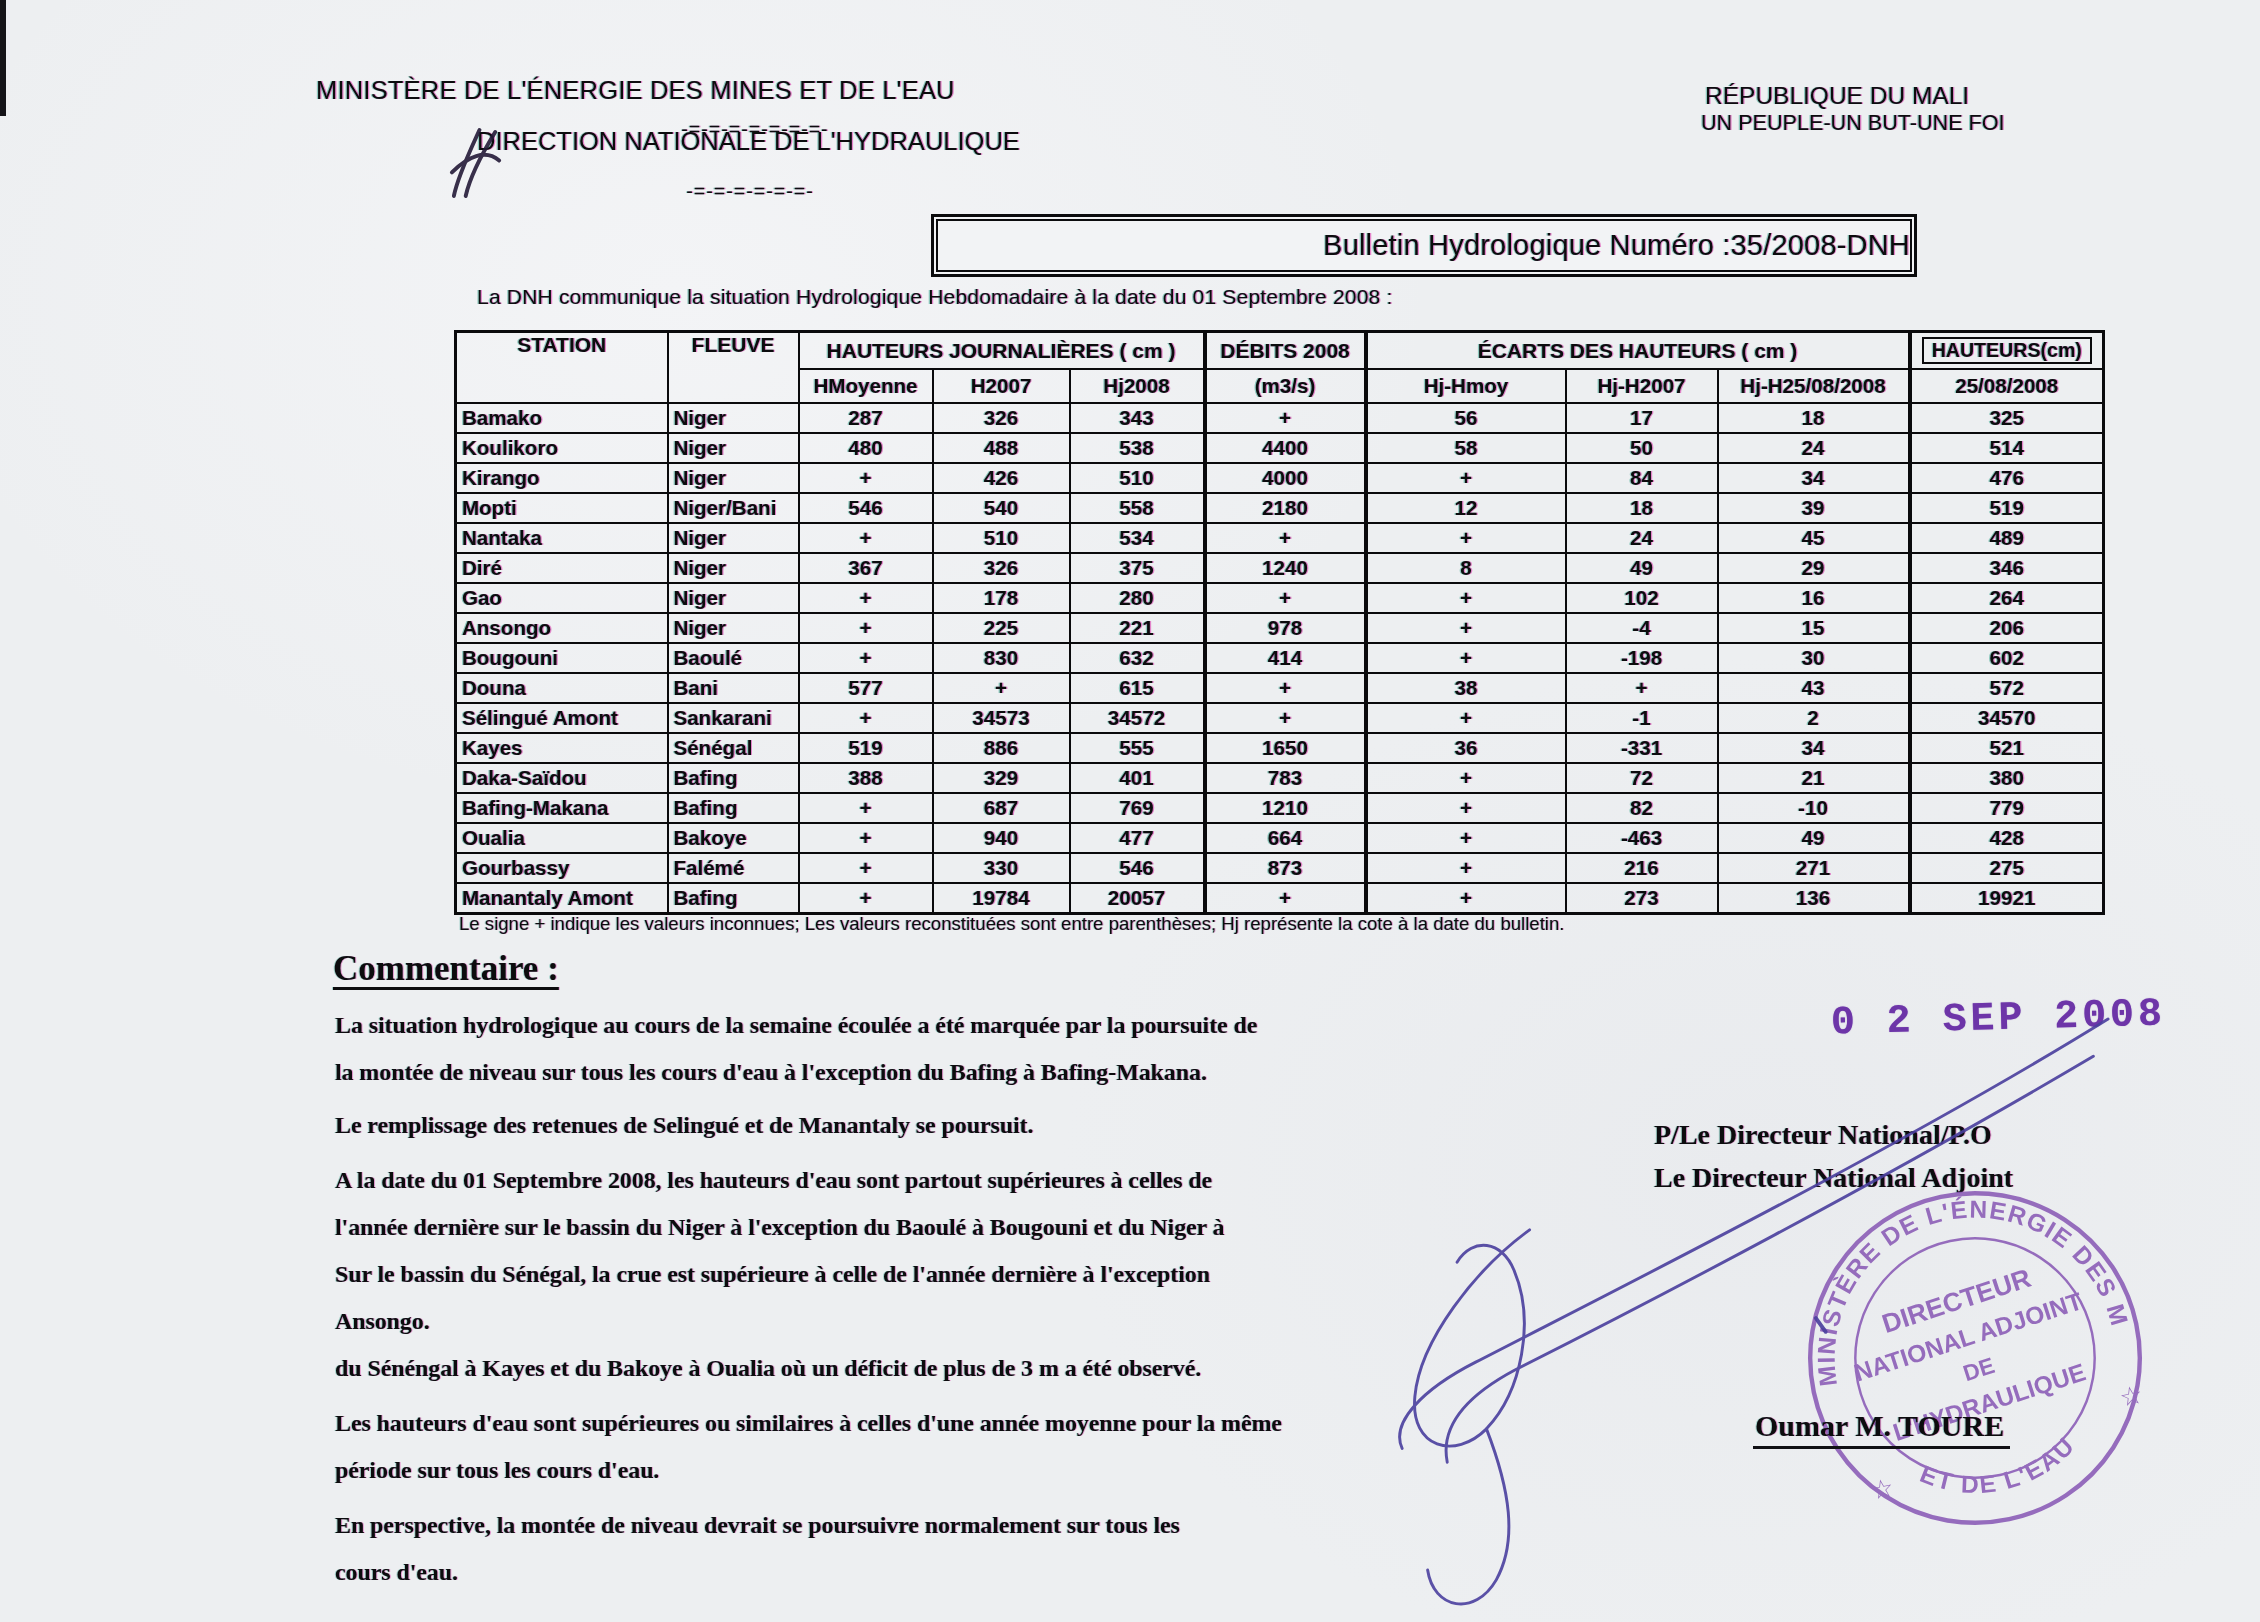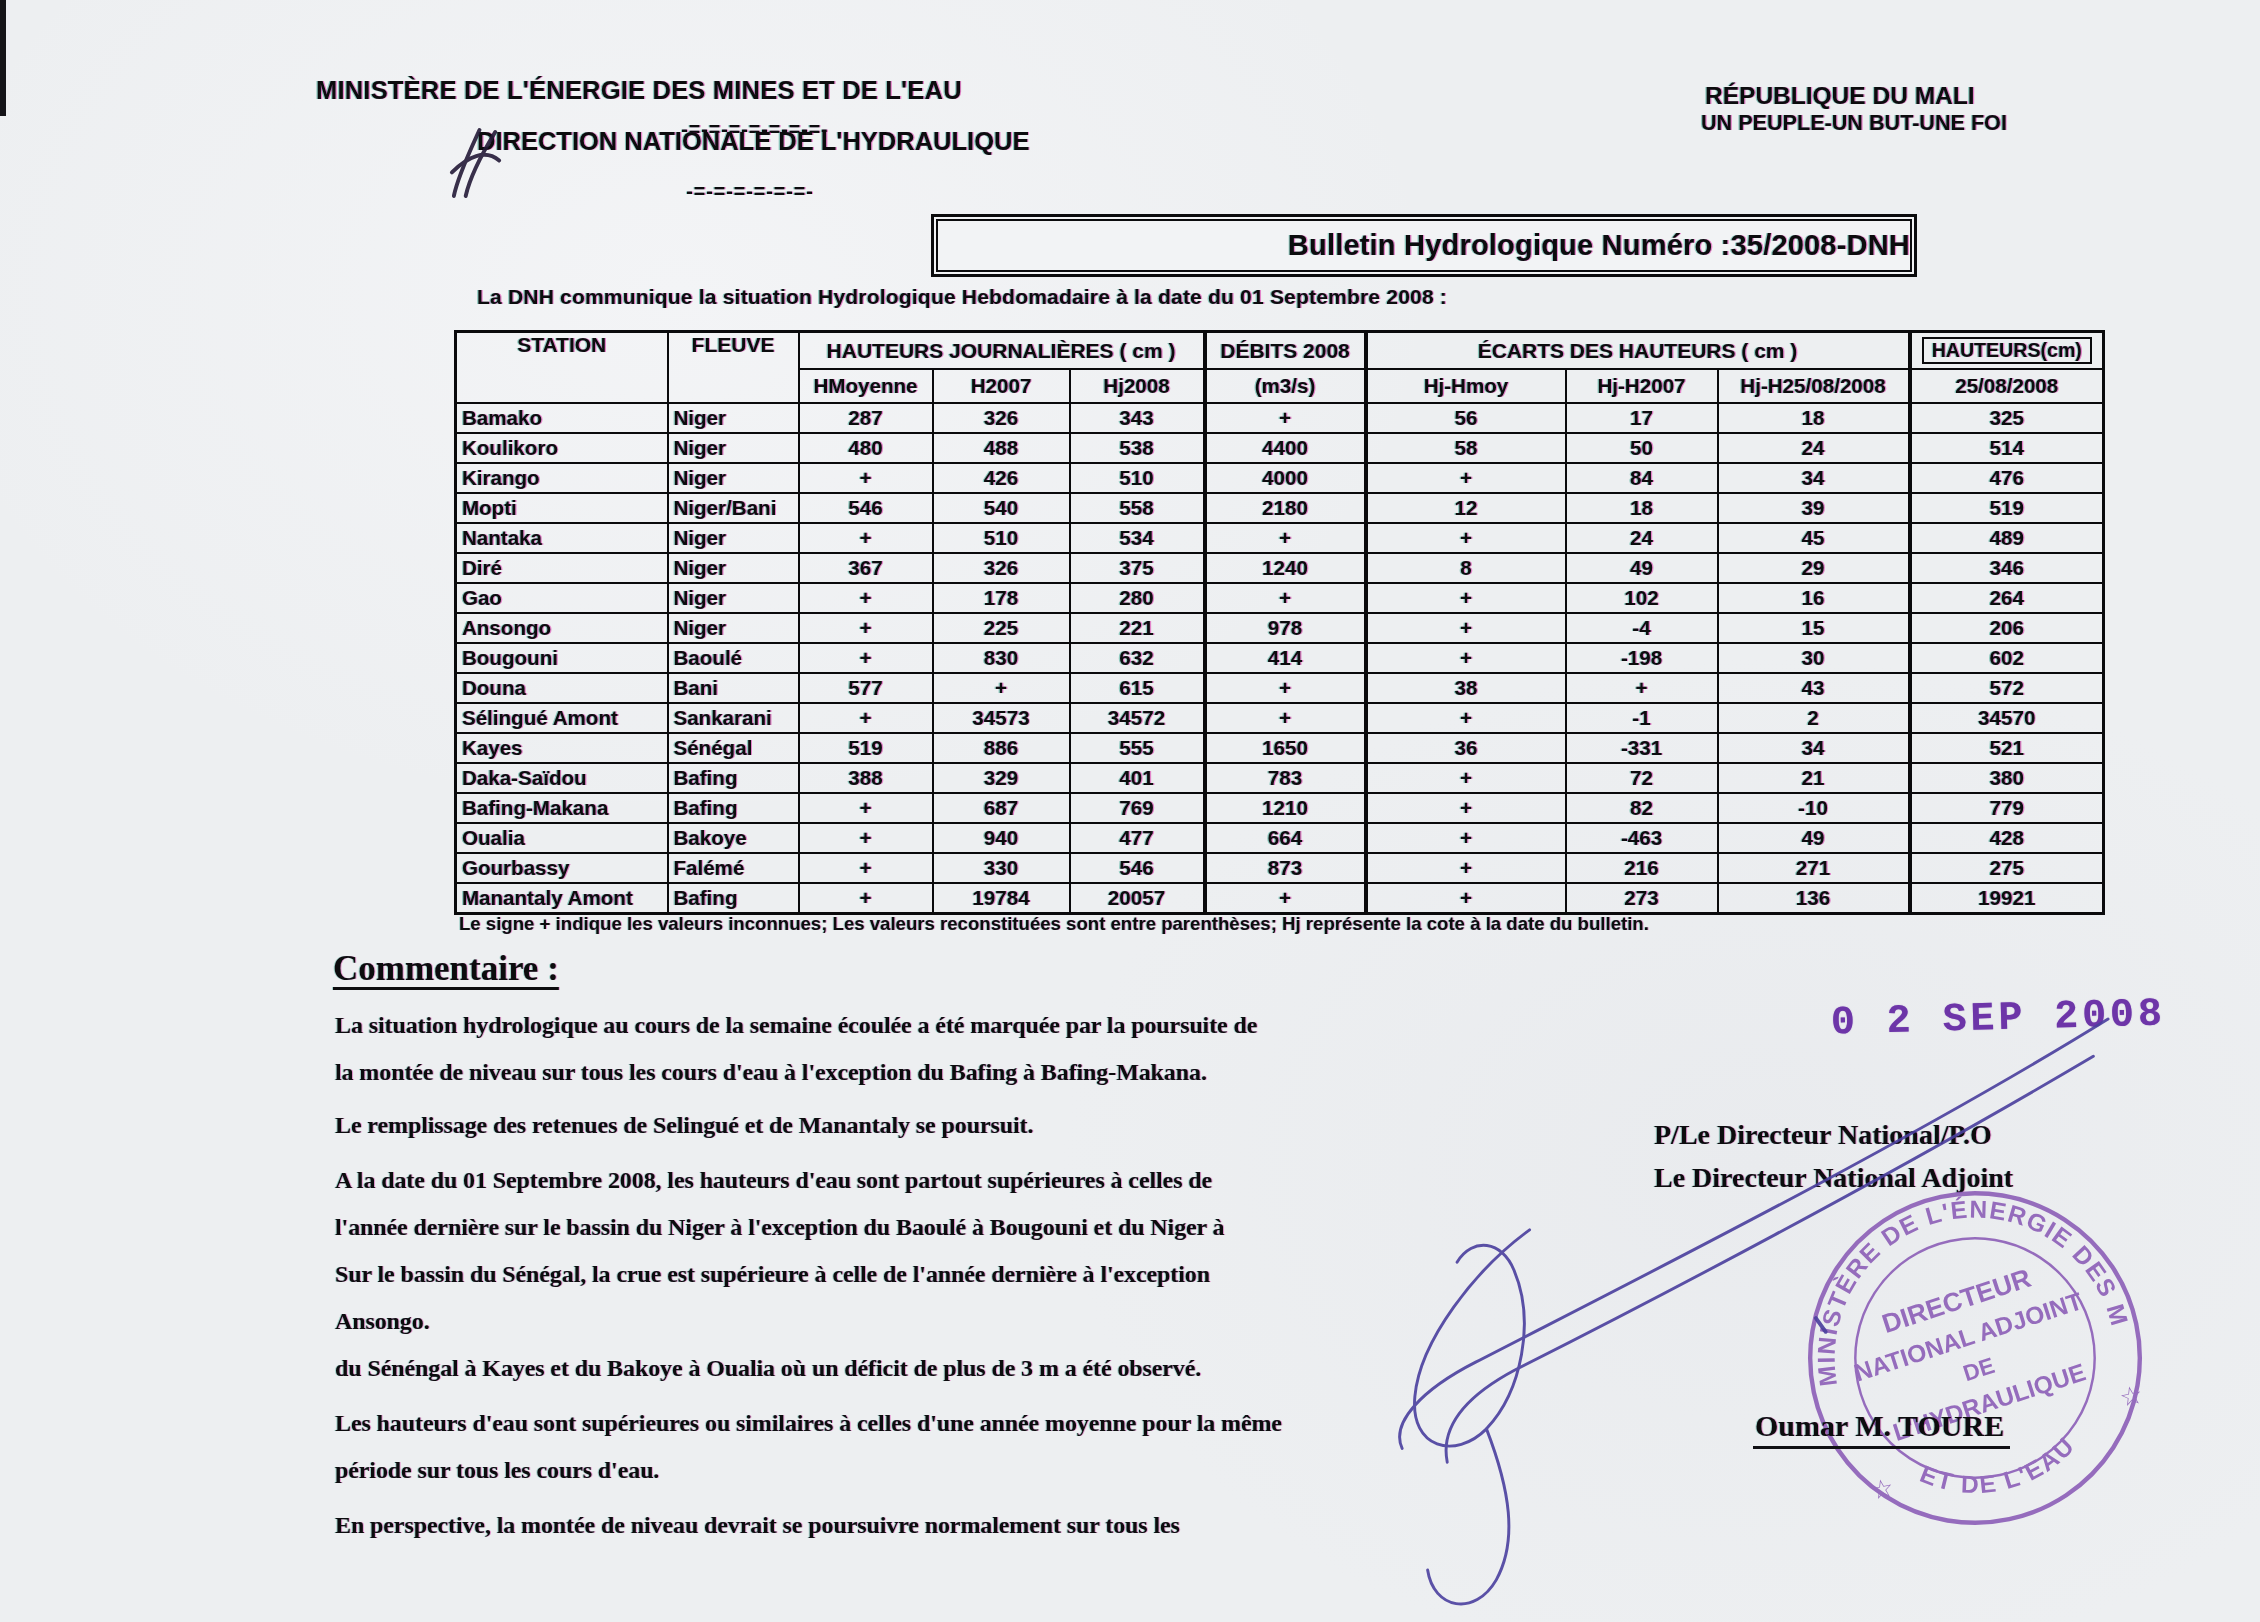--- a/index.html
+++ b/index.html
@@ -3,21 +3,21 @@
 <meta charset="utf-8">
 <style>
   html,body{margin:0;padding:0;background:#eef0f2;}
   .page{position:relative;width:2260px;height:1622px;overflow:hidden;
     background:
       radial-gradient(1274px 882px at 30% 18%, #f3f4f6, rgba(243,244,246,0) 60%),
       radial-gradient(1078px 784px at 78% 72%, #e9ebee, rgba(233,235,238,0) 65%),
       #edeff1;
     font-family:"Liberation Sans", sans-serif; color:#0c0c0e;}
   .abs{position:absolute;}
-  .sans{font-family:"Liberation Sans", sans-serif;font-weight:700;}
+  .sans{font-family:"Liberation Sans", sans-serif;font-weight:400;}
   .serif{font-family:"Liberation Serif", serif;font-weight:700;}
   .fr{text-shadow:1.2px 0 0 rgba(210,0,150,.45), -1.2px 0 0 rgba(0,145,115,.40);}
   .frs{text-shadow:1px 0 0 rgba(210,0,150,.35), -1px 0 0 rgba(0,145,115,.30);}
   .nowrap{white-space:nowrap;}
 
   
   .ministry{left:316px;top:76px;font-size:25.5px;letter-spacing:0.2px;}
   .sep1{left:549px;top:118px;width:412px;text-align:center;font-size:19.6px;letter-spacing:1px;}
   .direction{left:477px;top:127px;font-size:25.5px;}
   .sep2{left:544px;top:180px;width:412px;text-align:center;font-size:19.6px;letter-spacing:1px;}
@@ -353,20 +353,21 @@
       <div>Sur le bassin du Sénégal, la crue est supérieure à celle de l'année dernière à l'exception</div>
       <div>Ansongo.</div>
       <div>du Sénéngal à Kayes et du Bakoye à Oualia où un déficit de plus de 3 m a été observé.</div>
     </div>
   <div class="abs serif frs para p3">
       <div>Les hauteurs d'eau sont supérieures ou similaires à celles d'une année moyenne pour la même</div>
       <div>période sur tous les cours d'eau.</div>
     </div>
   <div class="abs serif frs para p4">
       <div>En perspective, la montée de niveau devrait se poursuivre normalement sur tous les</div>
+      <div>cours d'eau.</div>
     </div>
 
   <div class="abs date-stamp nowrap">0 2 SEP 2008</div>
 
   <div class="abs serif frs dir1 nowrap">P/Le Directeur National/P.O</div>
   <div class="abs serif frs dir2 nowrap">Le Directeur National Adjoint</div>
 
   <svg class="abs" style="left:1769px;top:1152px;" width="412" height="412" viewBox="0 0 420 420">
     <defs>
       <path id="ringTop" d="M 67,210 a 143,143 0 1,1 286,0" fill="none"></path>

